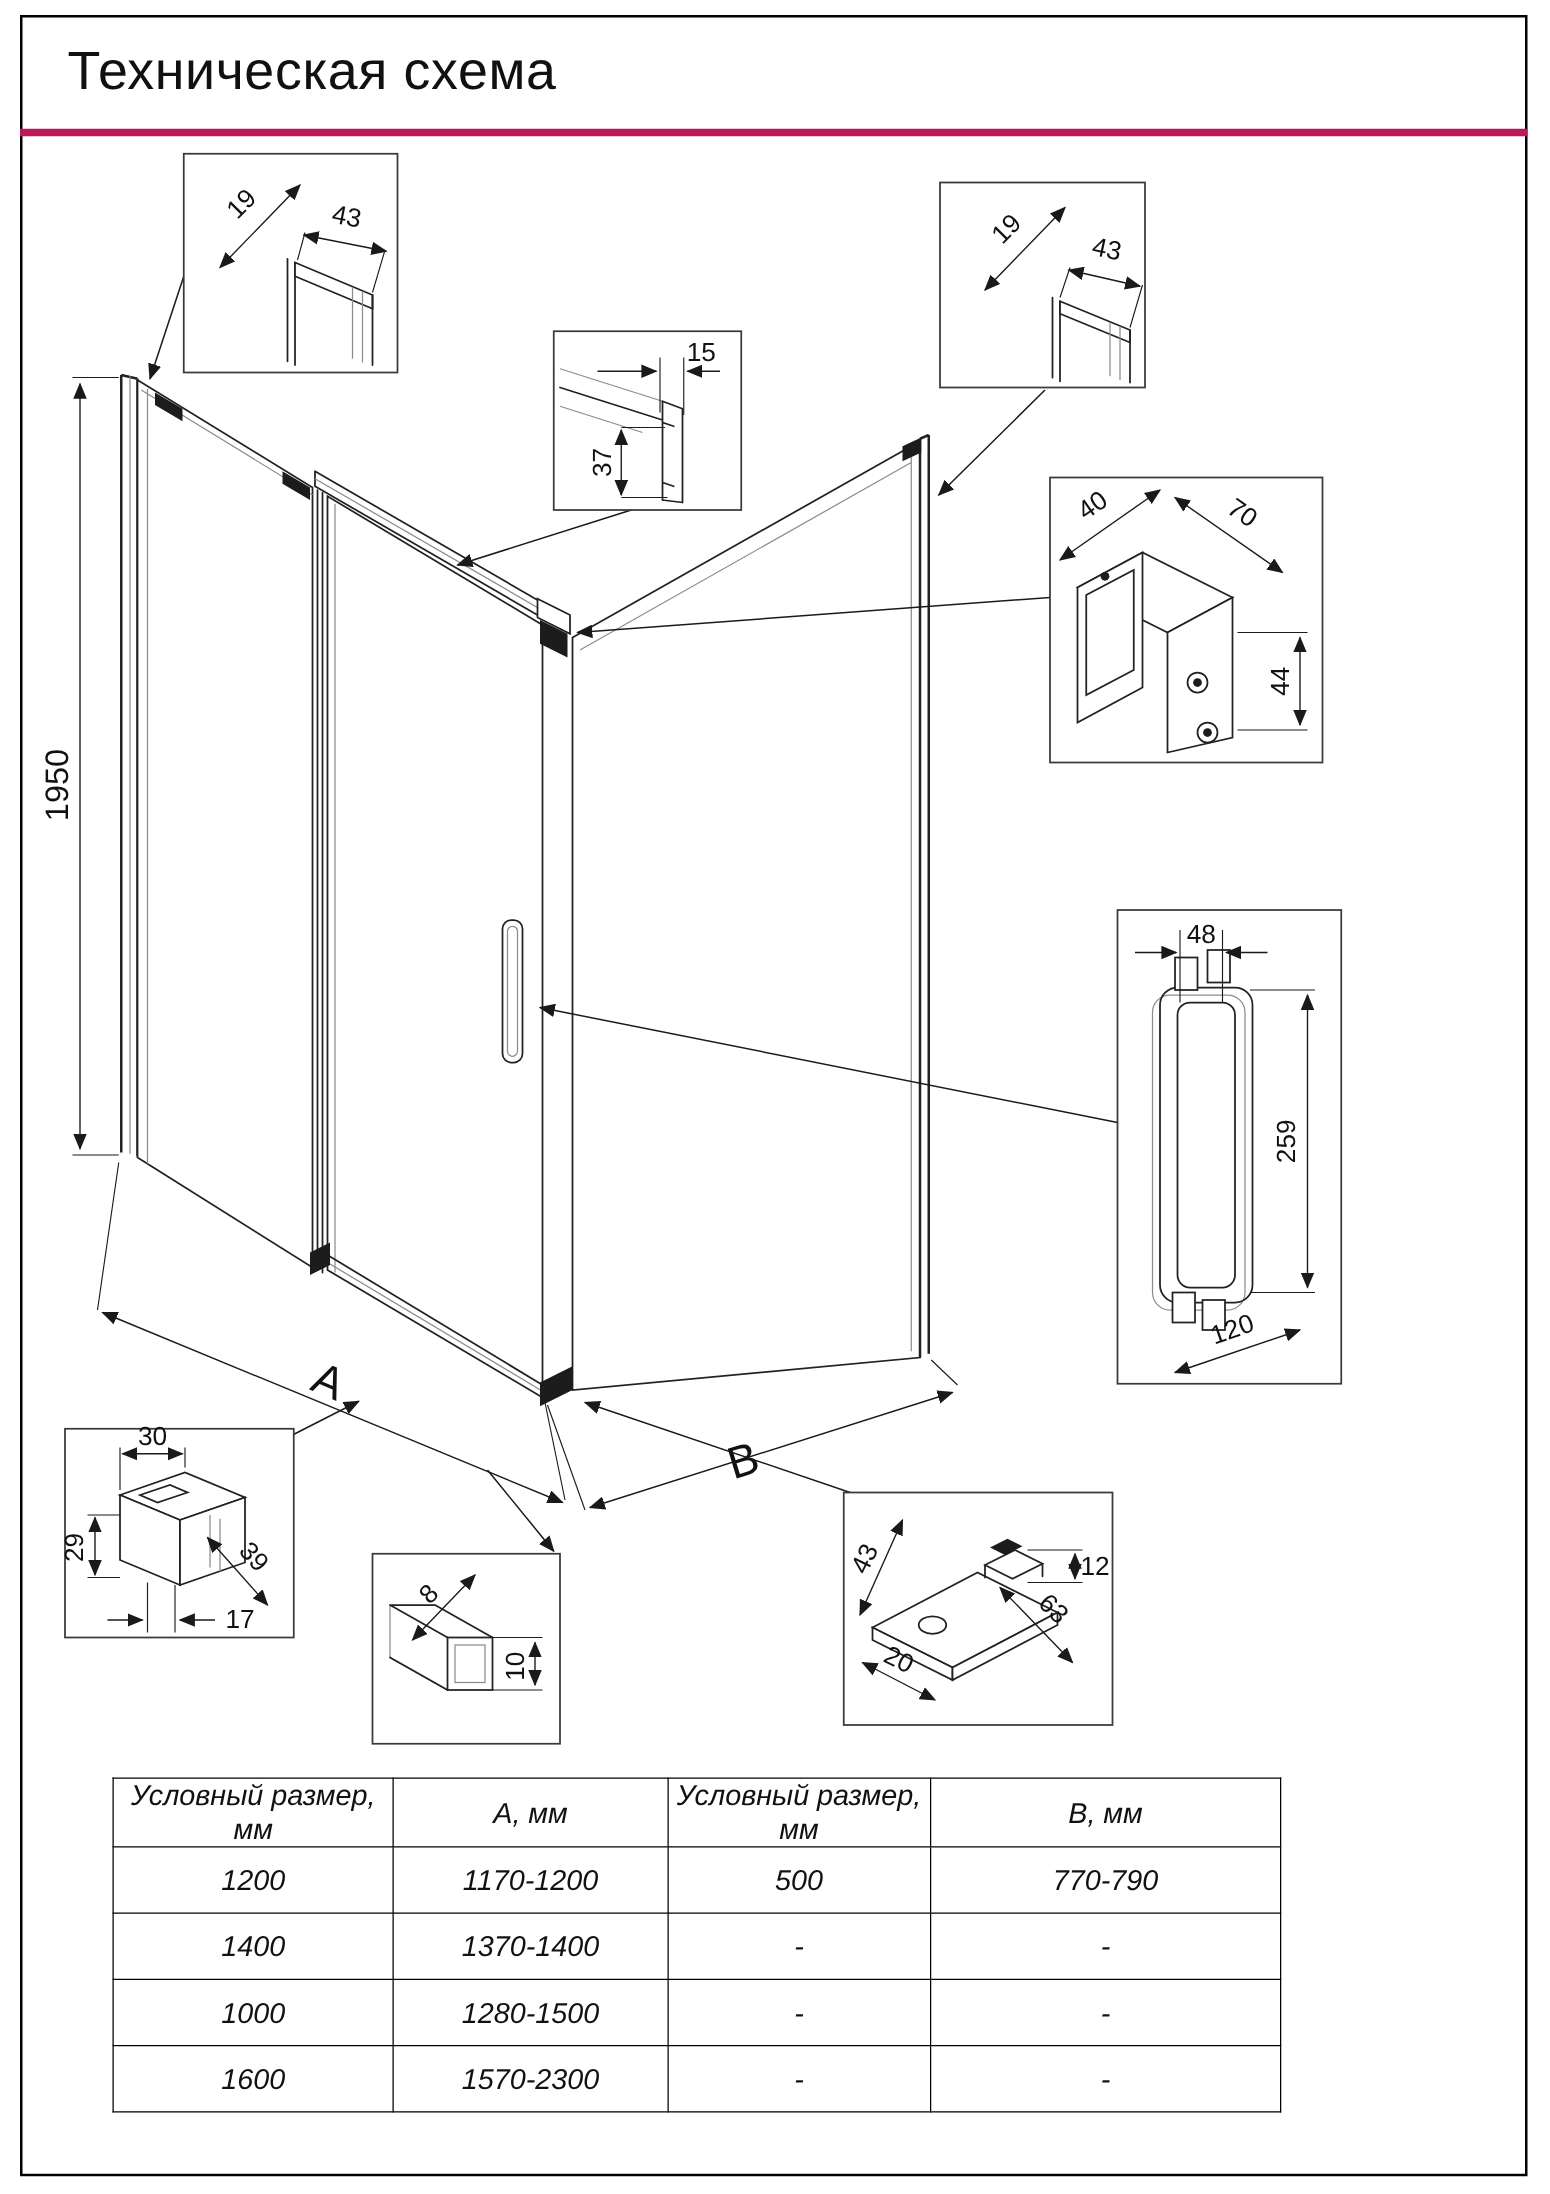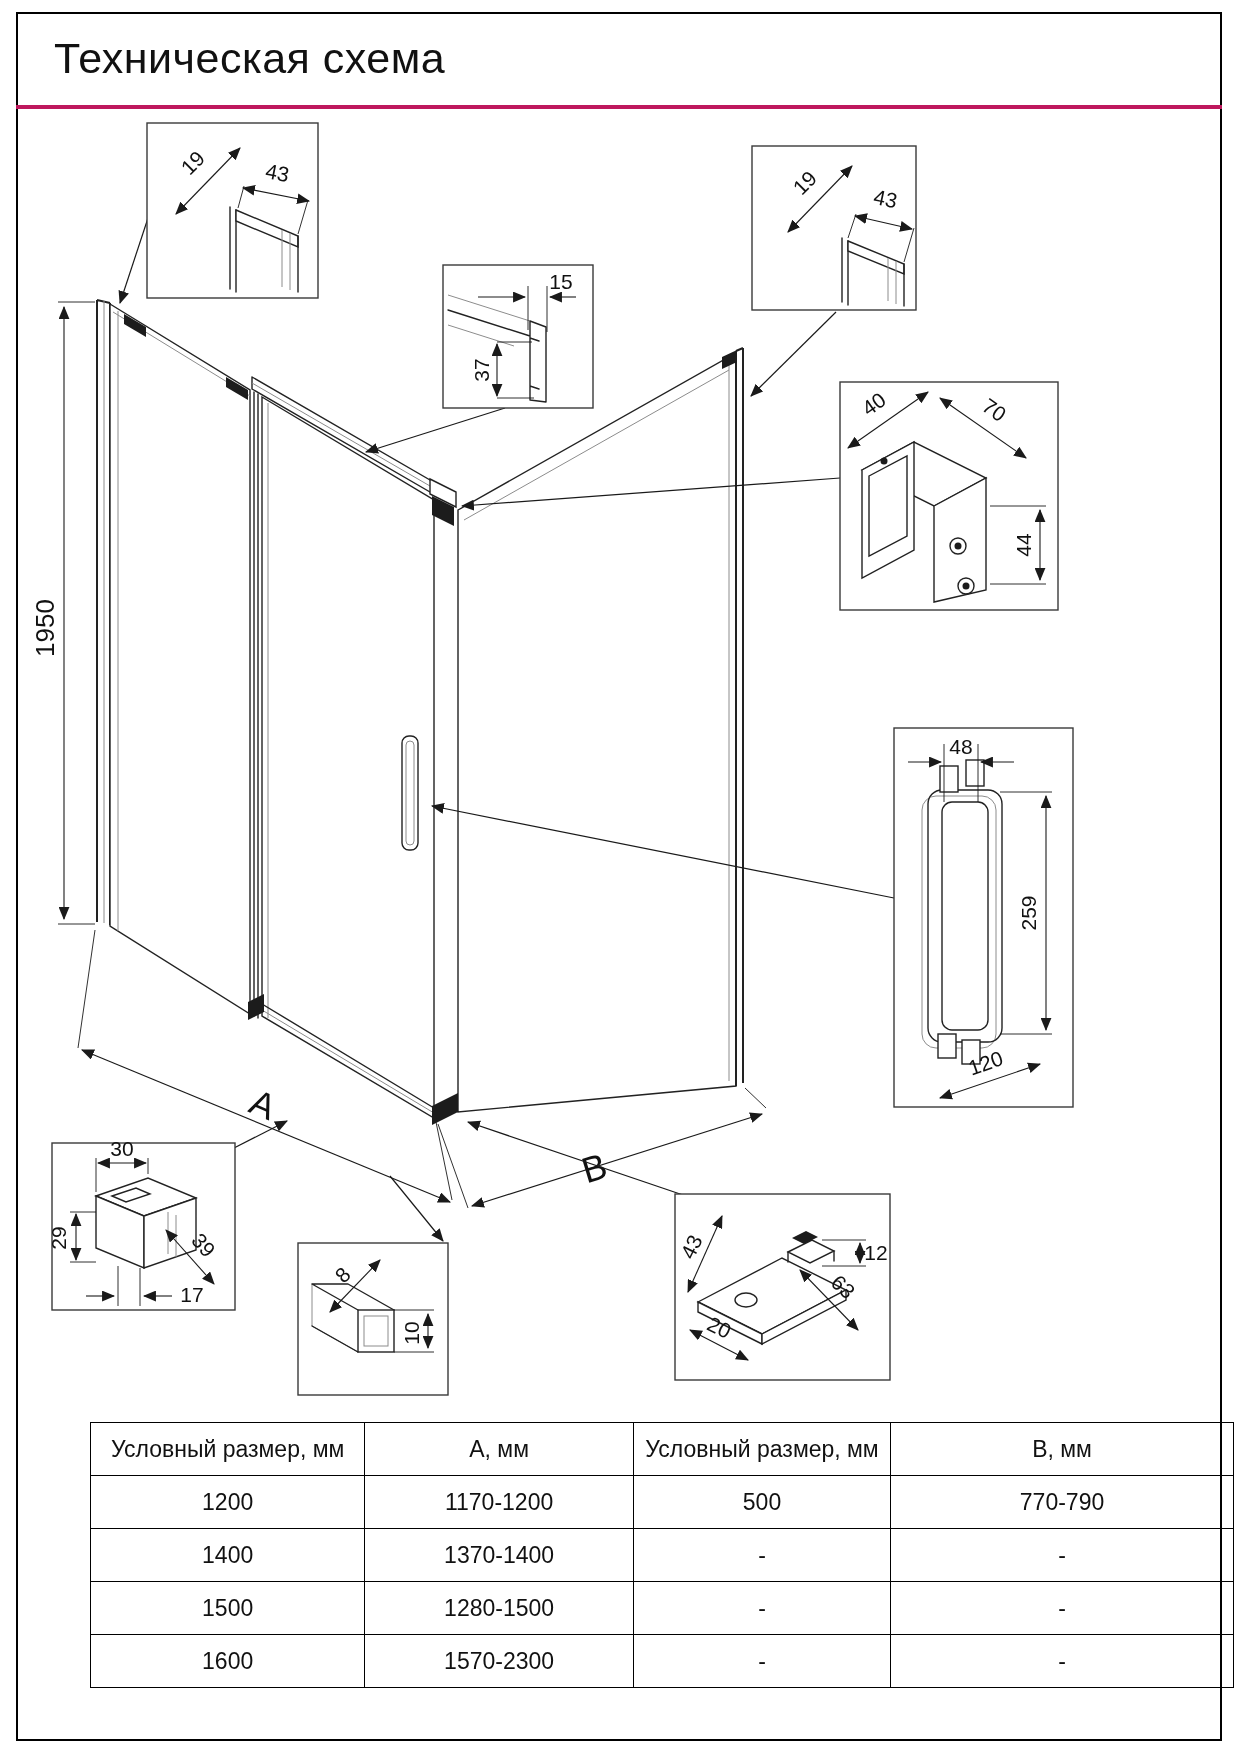--- a/index.html
+++ b/index.html
@@ -1,21 +1,21 @@
 <!DOCTYPE html>
 <html><head>
 <meta charset="utf-8">
 <style>
   html,body{margin:0;padding:0;background:#fff;}
   .page{position:relative;width:1240px;height:1755px;background:#fff;overflow:hidden;
         font-family:"Liberation Sans",sans-serif;color:#111;}
   .frame{position:absolute;left:16px;top:12px;width:1206px;height:1729px;
          border:2px solid #000;box-sizing:border-box;}
   .header{position:absolute;left:16px;top:12px;width:1206px;height:97px;
-          border-bottom:4px solid #be185d;box-sizing:border-box;
+          border-bottom:6px solid #be185d;box-sizing:border-box;
           display:flex;align-items:center;justify-content:space-between;
           padding:0 38px;}
   .title{font-size:43px;letter-spacing:.5px;}
   .model{font-size:43px;letter-spacing:.5px;}
   svg.drawing{position:absolute;left:0;top:0;width:1240px;height:1755px;}
 
   
   .ln{stroke:#222;stroke-width:1.4;fill:none;stroke-linecap:round;}
   .ln2{stroke:#222;stroke-width:2;fill:none;}
   .lng{stroke:#8c8c8c;stroke-width:1;fill:none;}
@@ -25,23 +25,23 @@
   .dim{stroke:#1a1a1a;stroke-width:1.1;fill:none;
        marker-start:url(#arr);marker-end:url(#arr);}
   .dime{stroke:#1a1a1a;stroke-width:1.1;fill:none;marker-end:url(#arr);}
   .ext{stroke:#1a1a1a;stroke-width:.9;fill:none;}
   .leader{stroke:#1a1a1a;stroke-width:1.2;fill:none;marker-end:url(#arr);}
   text{font-family:"Liberation Sans",sans-serif;fill:#111;}
   .dt{font-size:21px;}
   .dtb{font-size:26px;}
   .ab{font-size:36px;}
 
-  table.spec{position:absolute;left:90px;top:1422px;width:1144px;
+  table.spec{position:absolute;left:90px;top:1422px;width:935px;
              border-collapse:collapse;table-layout:fixed;
-             font-size:23px;}
+             font-size:23px;font-style:italic;}
   table.spec th,table.spec td{border:1.6px solid #000;height:52px;
              text-align:center;vertical-align:middle;font-weight:normal;
              padding:0 4px;}
 </style>
 </head>
 <body>
 
 <div class="page">
   <div class="frame"></div>
 
@@ -279,21 +279,21 @@
           <td>500</td>
           <td>770-790</td>
         </tr>
         <tr>
           <td>1400</td>
           <td>1370-1400</td>
           <td>-</td>
           <td>-</td>
         </tr>
         <tr>
-          <td>1500</td>
+          <td>1000</td>
           <td>1280-1500</td>
           <td>-</td>
           <td>-</td>
         </tr>
         <tr>
           <td>1600</td>
           <td>1570-2300</td>
           <td>-</td>
           <td>-</td>
         </tr>

